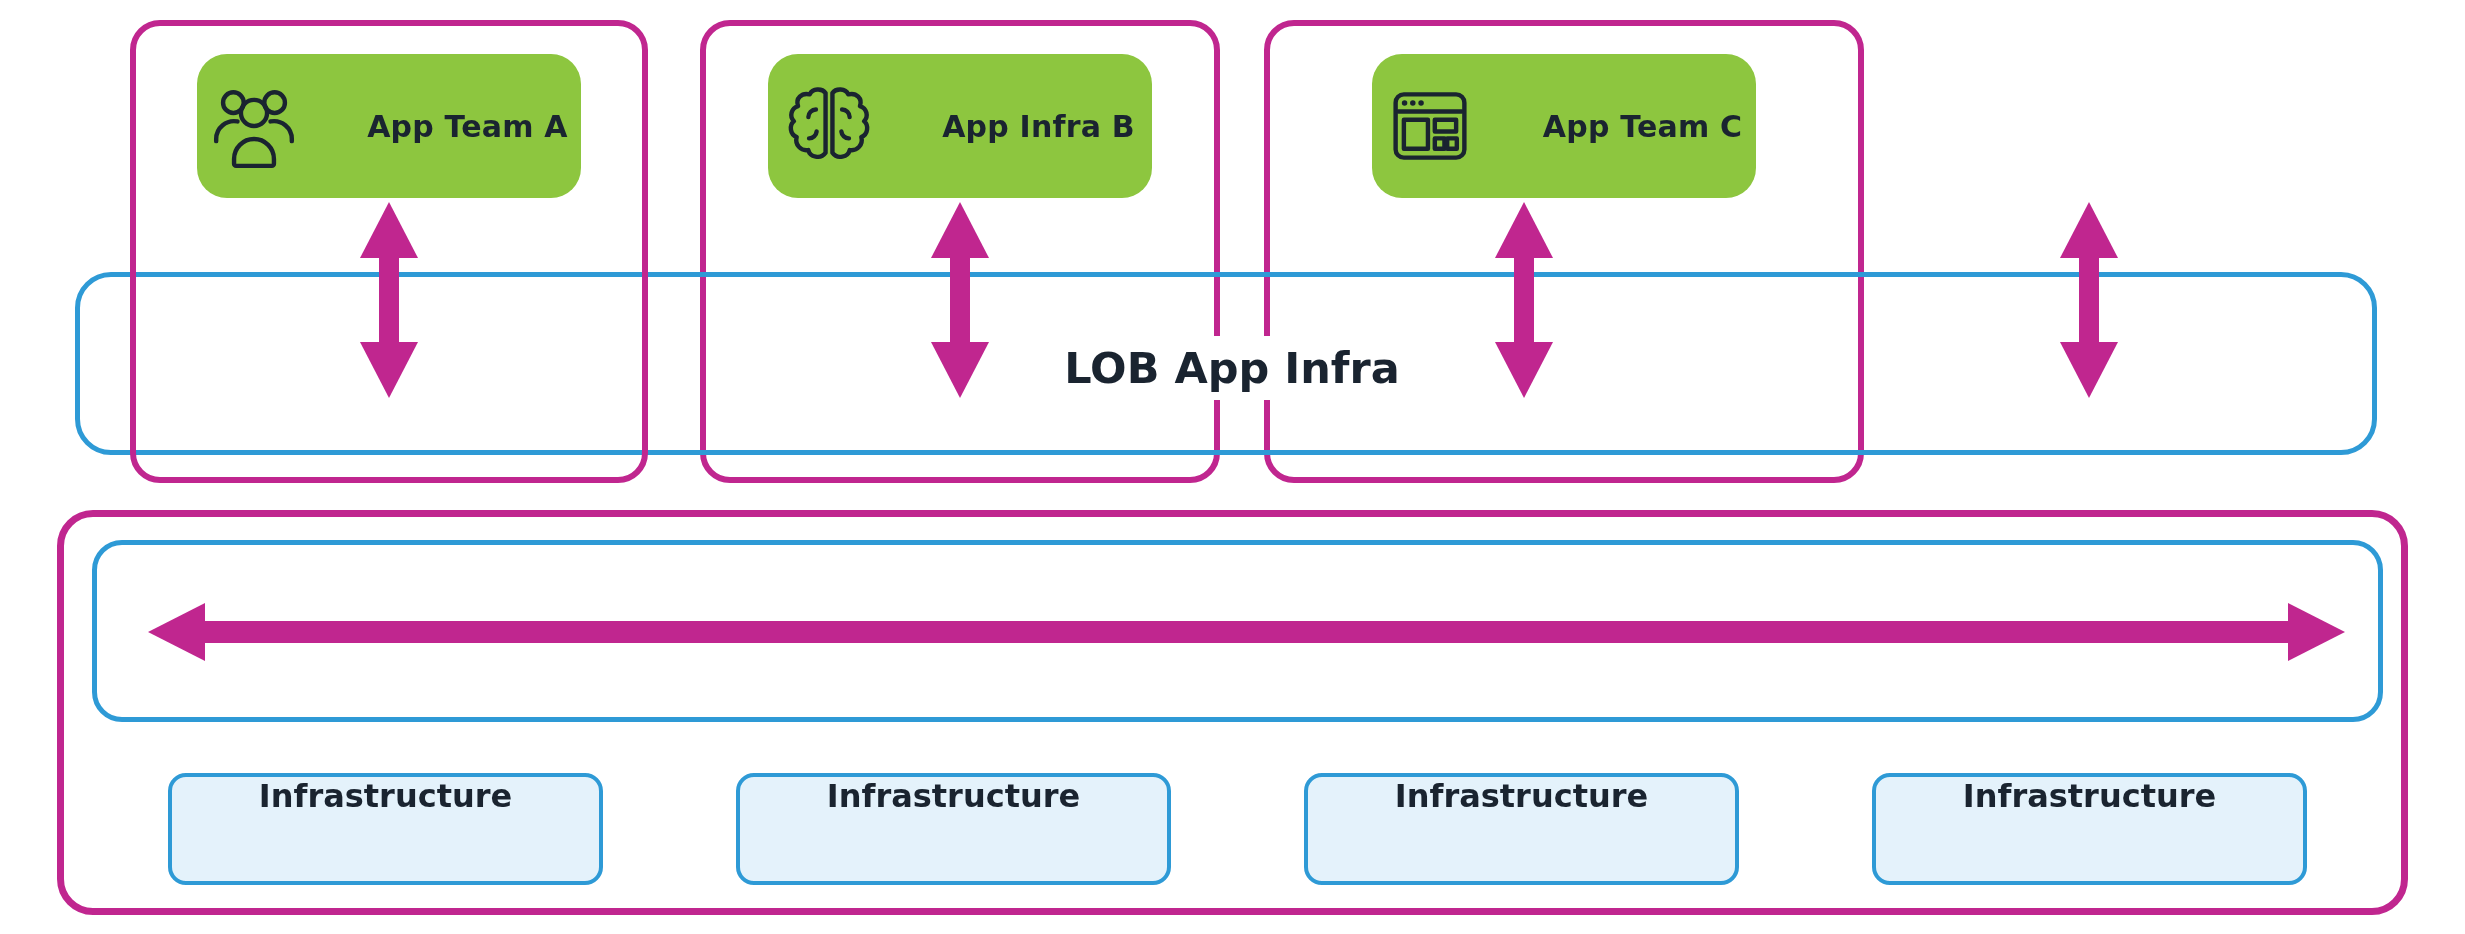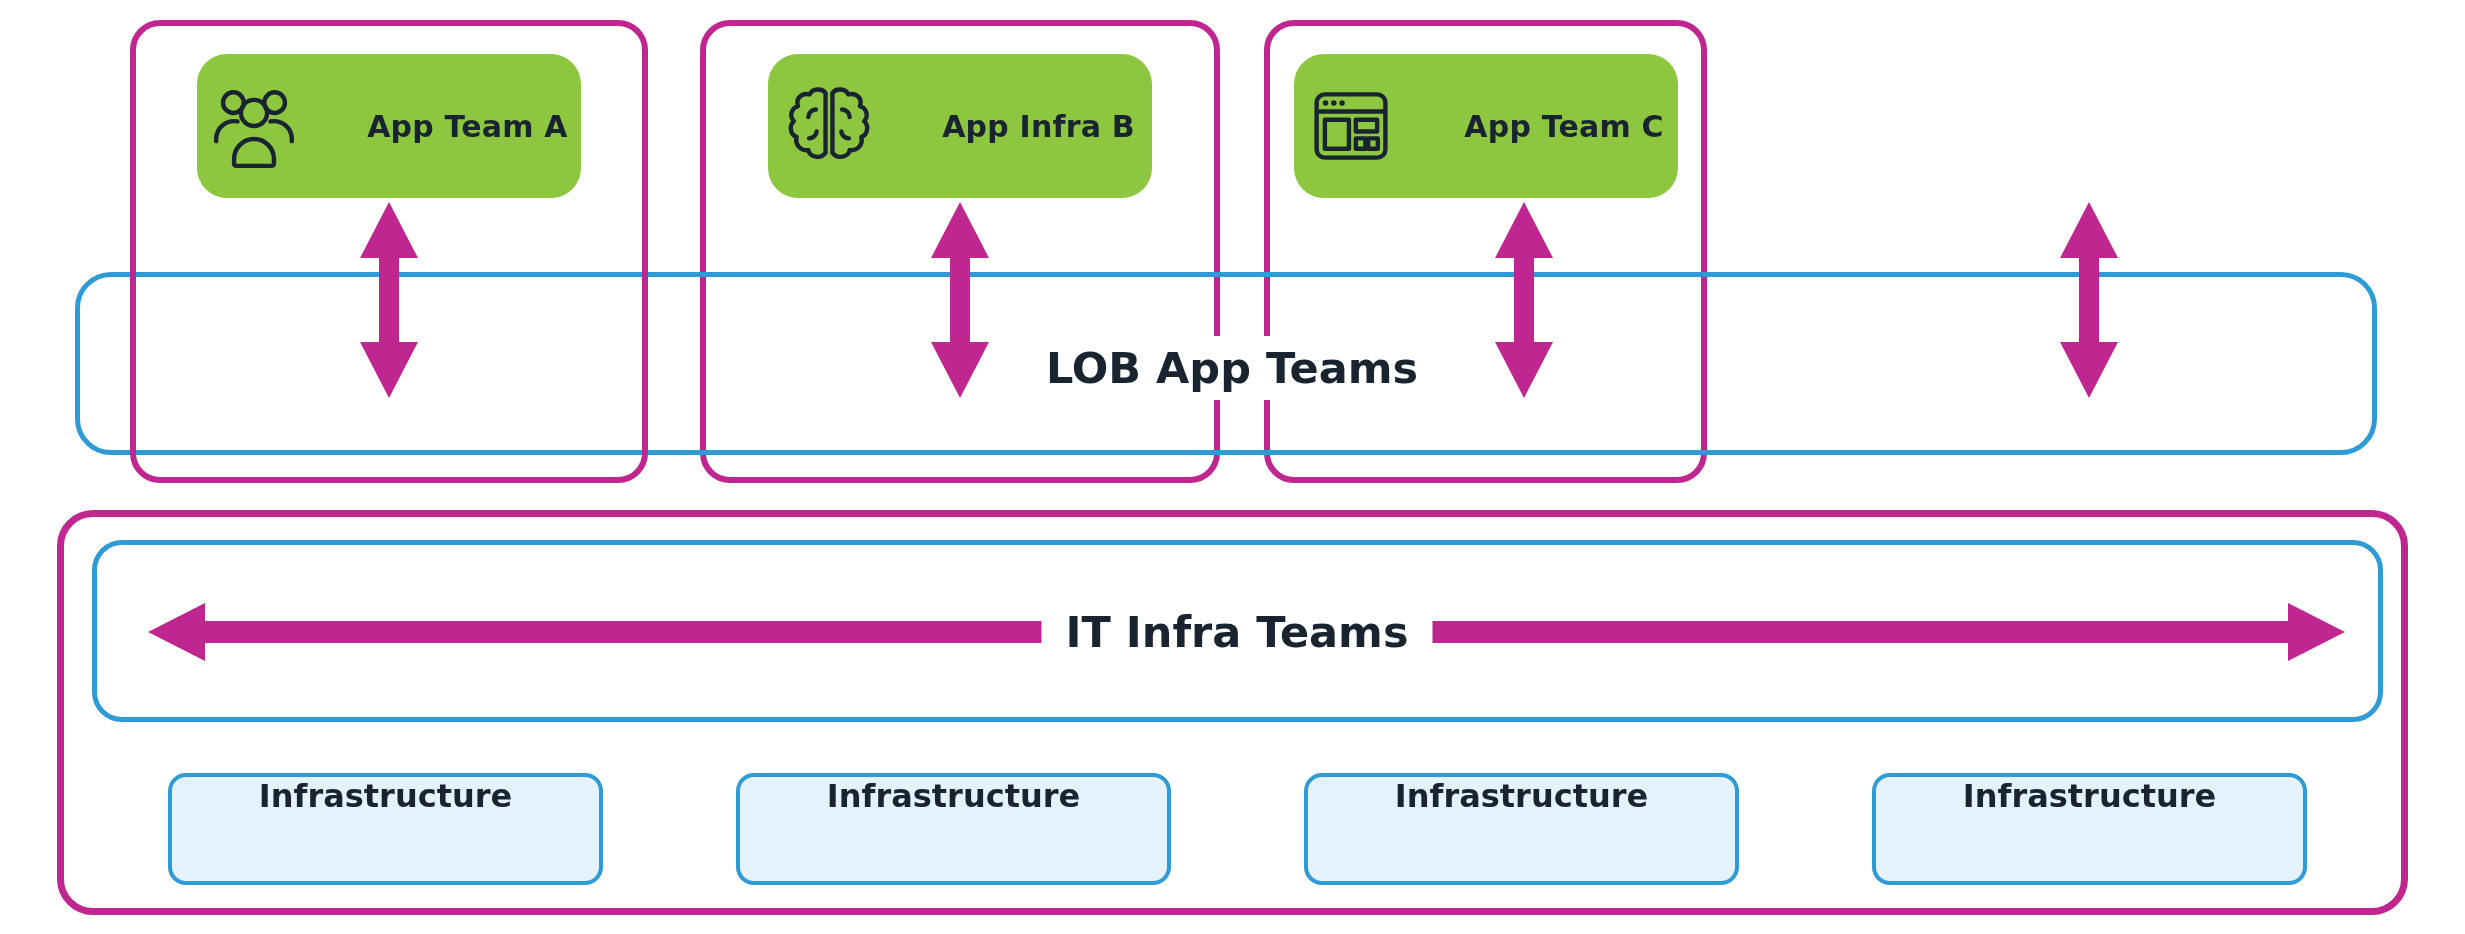--- a/index.html
+++ b/index.html
@@ -140,21 +140,21 @@
           <path class="ic" d="M22.5 20 a5.5 5.5 0 0 0 -5.5 5.5"></path>
           <path class="ic" d="M23 36 a5.5 5.5 0 0 1 -5.5 5"></path>
           <path class="ic" d="M41.5 20 a5.5 5.5 0 0 1 5.5 5.5"></path>
           <path class="ic" d="M41 36 a5.5 5.5 0 0 0 5.5 5"></path>
         </svg>
       </span>
       <span class="team-name">App Infra B</span>
     </div>
   </div>
 
-  <div class="team-frame" style="left:1264px;width:443px">
+  <div class="team-frame" style="left:1264px;width:600px">
     <div class="team-pill">
       <span class="icon" aria-label="browser-window-icon">
         <svg viewBox="0 0 64 64">
           <rect class="ic" x="7" y="9" width="50" height="46" rx="6"></rect>
           <path class="ic" d="M9 21.5 H55" stroke-width="2.6"></path>
           <circle class="icf" cx="13.5" cy="15.2" r="2"></circle>
           <circle class="icf" cx="19.5" cy="15.2" r="2"></circle>
           <circle class="icf" cx="25.5" cy="15.2" r="2"></circle>
           <rect class="ic" x="13" y="27.5" width="17.5" height="21" stroke-width="3"></rect>
           <rect class="ic" x="35.5" y="27.5" width="15.5" height="8.5" stroke-width="3"></rect>
@@ -178,21 +178,21 @@
           <circle class="ic" cx="32" cy="22.5" r="9.5"></circle>
           <path class="ic" d="M4.5 43 v-1.5 a13 13 0 0 1 15.5 -12.8"></path>
           <path class="ic" d="M59.5 43 v-1.5 a13 13 0 0 0 -15.5 -12.8"></path>
           <path class="ic" d="M17.5 59.5 v-3.5 a14.5 14.5 0 0 1 29 0 v3.5 a1.5 1.5 0 0 1 -1.5 1.5 h-26 a1.5 1.5 0 0 1 -1.5 -1.5 Z"></path>
         </svg>
       </span>
       <span class="team-name">App Team A</span>
     </div>
   </div>
 
-  <div class="lob-label">LOB App Teams</div>
+  <div class="lob-label">LOB App Infra</div>
 
   <div class="varrow" style="left:360px">
     <div class="tri-up"></div>
     <div class="vshaft"></div>
     <div class="tri-down"></div>
   </div>
   <div class="varrow" style="left:931px">
     <div class="tri-up"></div>
     <div class="vshaft"></div>
     <div class="tri-down"></div>
@@ -209,21 +209,20 @@
   </div>
 
   <div class="outer-frame"></div>
   <div class="it-frame"></div>
 
   <div class="harrow">
     <div class="tri-left"></div>
     <div class="hbar"></div>
     <div class="tri-right"></div>
   </div>
-  <div class="it-label">IT Infra Teams</div>
 
   <div class="infra-box" style="left:168px">
     <span>Infrastructure</span>
   </div>
   <div class="infra-box" style="left:736px">
     <span>Infrastructure</span>
   </div>
   <div class="infra-box" style="left:1304px">
     <span>Infrastructure</span>
   </div>

